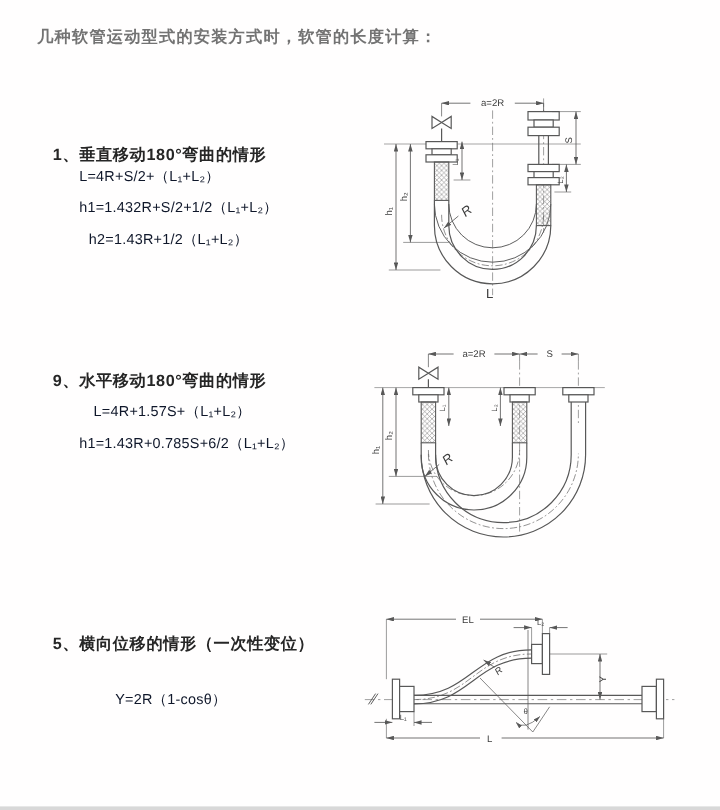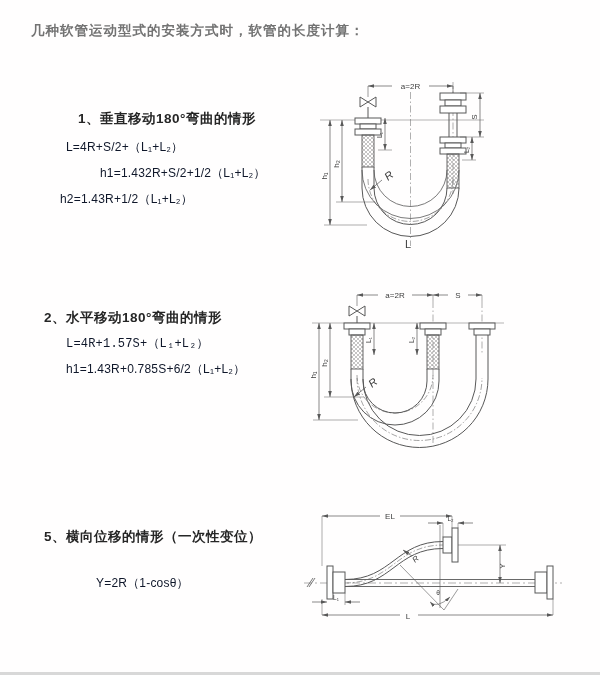--- a/index.html
+++ b/index.html
@@ -18,27 +18,27 @@
   .dimtxt-sm{font-size:6.5px;}
   .biglabel{font-size:11px;}
 </style>
 </head>
 <body>
 
 <div class="page">
 
   <div class="doc-title">几种软管运动型式的安装方式时，软管的长度计算：</div>
 
-  <div class="sec-heading" style="left:44px;top:110px;margin-left:34px;">1、垂直移动180°弯曲的情形</div>
+  <div class="sec-heading" style="left:44px;top:120px;">1、垂直移动180°弯曲的情形</div>
   <div class="formula" style="left:66px;top:139px;">L=4R+S/2+（L₁+L₂）</div>
-  <div class="formula" style="left:66px;top:165px;margin-left:34px;">h1=1.432R+S/2+1/2（L₁+L₂）</div>
-  <div class="formula" style="left:60px;top:191px;">h2=1.43R+1/2（L₁+L₂）</div>
-
-  <div class="sec-heading" style="left:44px;top:309px;">2、水平移动180°弯曲的情形</div>
-  <div class="formula" style="left:66px;top:335px;font-family:Liberation Mono, monospace;">L=4R+1.57S+（L₁+L₂）</div>
+  <div class="formula" style="left:66px;top:165px;">h1=1.432R+S/2+1/2（L₁+L₂）</div>
+  <div class="formula" style="left:74px;top:191px;">h2=1.43R+1/2（L₁+L₂）</div>
+
+  <div class="sec-heading" style="left:44px;top:309px;">9、水平移动180°弯曲的情形</div>
+  <div class="formula" style="left:78px;top:335px;">L=4R+1.57S+（L₁+L₂）</div>
   <div class="formula" style="left:66px;top:361px;">h1=1.43R+0.785S+6/2（L₁+L₂）</div>
 
   <div class="sec-heading" style="left:44px;top:528px;">5、横向位移的情形（一次性变位）</div>
   <div class="formula" style="left:66px;top:575px;margin-left:30px;">Y=2R（1-cosθ）</div>
 
   <svg style="left:312px;top:74px;" width="186" height="178" viewBox="0 0 186 178">
     <defs>
       <marker id="ar1" viewBox="0 0 10 6" refX="10" refY="3" markerWidth="9" markerHeight="5.4" orient="auto-start-reverse">
         <path d="M0,0 L10,3 L0,6 Z" fill="#585858"></path>
       </marker>

